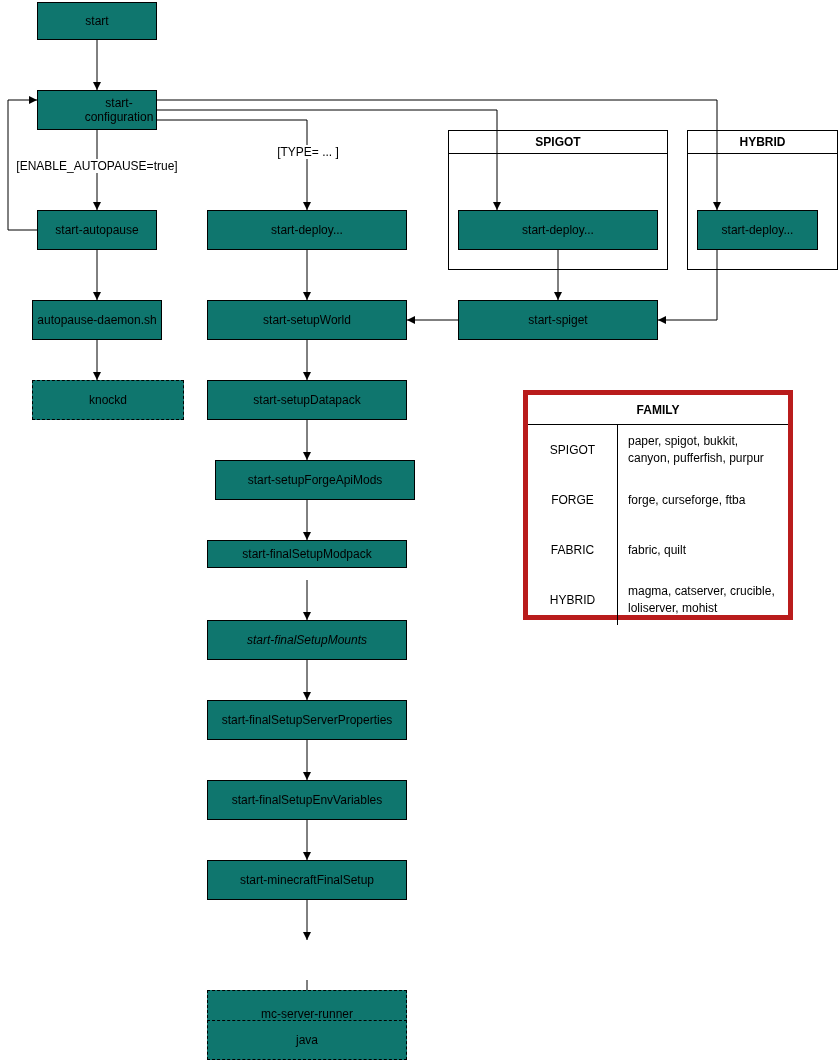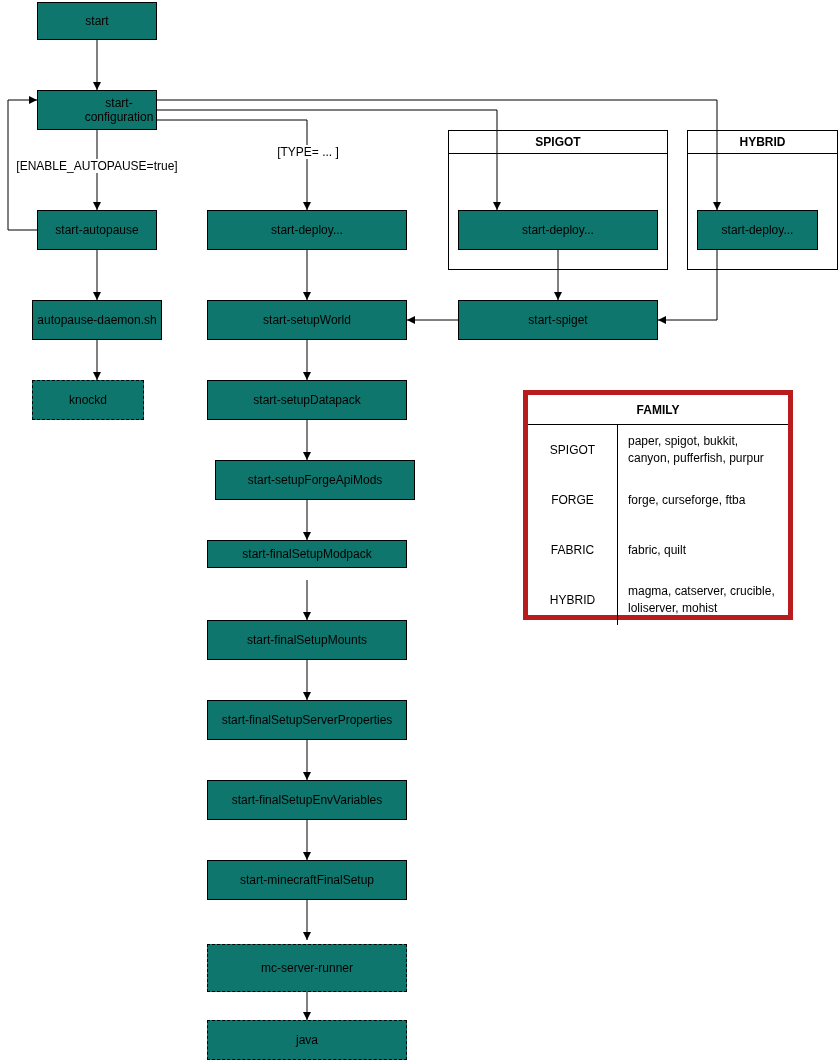--- a/index.html
+++ b/index.html
@@ -139,32 +139,32 @@
     </g>
   </svg>
 
   <div class="edge-label" style="left:97px; top:159px;">[ENABLE_AUTOPAUSE=true]</div>
   <div class="edge-label" style="left:308px; top:145px;">[TYPE= ... ]</div>
 
   <div class="node" style="left:37px; top:2px; width:120px; height:38px;">start</div>
   <div class="node" style="left:37px; top:90px; width:120px; height:40px;padding-left:44px;">start-configuration</div>
   <div class="node" style="left:37px; top:210px; width:120px; height:40px;">start-autopause</div>
   <div class="node" style="left:32px; top:300px; width:130px; height:40px;">autopause-daemon.sh</div>
-  <div class="node dashed" style="left:32px; top:380px; width:112px; height:40px;">knockd</div>
+  <div class="node dashed" style="left:32px; top:380px; width:152px; height:40px;">knockd</div>
 
   <div class="node" style="left:207px; top:210px; width:200px; height:40px;">start-deploy...</div>
   <div class="node" style="left:207px; top:300px; width:200px; height:40px;">start-setupWorld</div>
   <div class="node" style="left:207px; top:380px; width:200px; height:40px;">start-setupDatapack</div>
   <div class="node" style="left:207px; top:460px; width:200px; height:40px;margin-left:8px;">start-setupForgeApiMods</div>
   <div class="node" style="left:207px; top:540px; width:200px; height:28px;">start-finalSetupModpack</div>
-  <div class="node" style="left:207px; top:620px; width:200px; height:40px;">start-finalSetupMounts</div>
+  <div class="node" style="left:207px; top:620px; width:200px; height:40px;font-style:italic;">start-finalSetupMounts</div>
   <div class="node" style="left:207px; top:700px; width:200px; height:40px;">start-finalSetupServerProperties</div>
   <div class="node" style="left:207px; top:780px; width:200px; height:40px;">start-finalSetupEnvVariables</div>
   <div class="node" style="left:207px; top:860px; width:200px; height:40px;">start-minecraftFinalSetup</div>
-  <div class="node dashed" style="left:207px; top:944px; width:200px; height:48px;">mc-server-runner</div>
+  <div class="node dashed" style="left:207px; top:990px; width:200px; height:48px;">mc-server-runner</div>
   <div class="node dashed" style="left:207px; top:1020px; width:200px; height:40px;">java</div>
 
   <div class="node" style="left:458px; top:210px; width:200px; height:40px;">start-deploy...</div>
   <div class="node" style="left:697px; top:210px; width:121px; height:40px;">start-deploy...</div>
   <div class="node" style="left:458px; top:300px; width:200px; height:40px;">start-spiget</div>
 
   <div class="family-table">
     <div class="family-title">FAMILY</div>
     <div class="family-row">
       <div class="family-key">SPIGOT</div>

